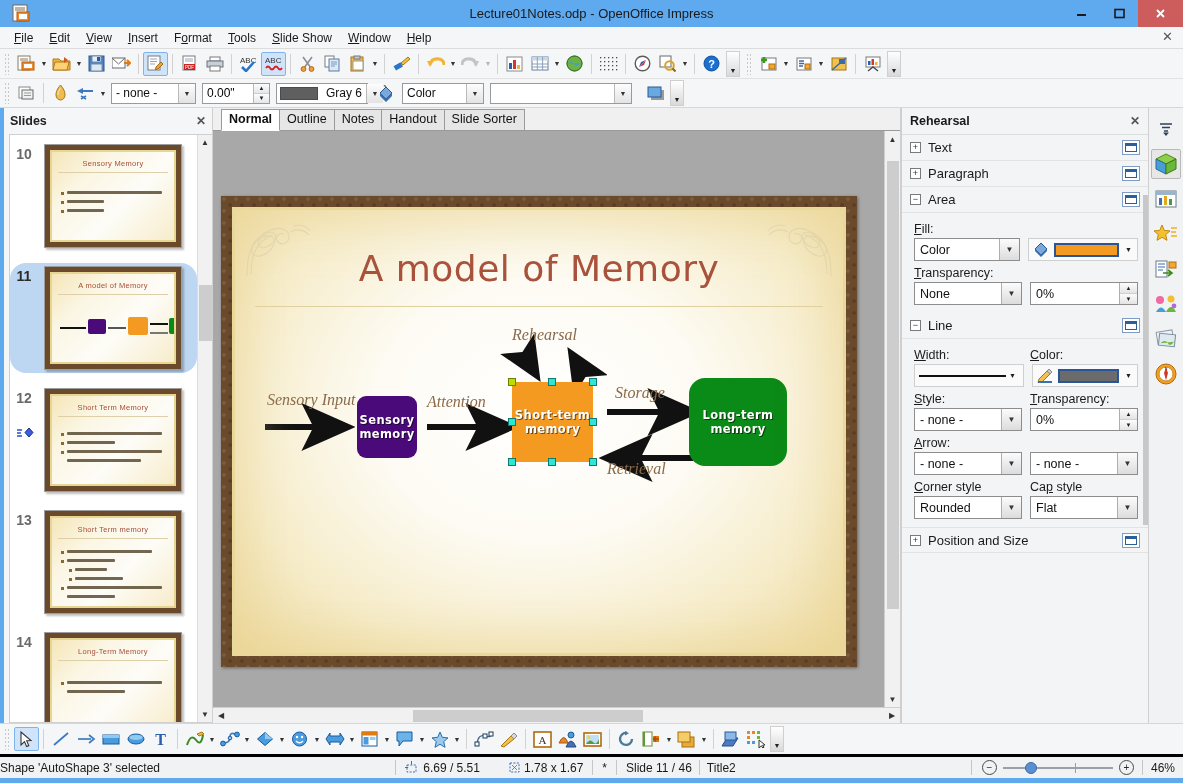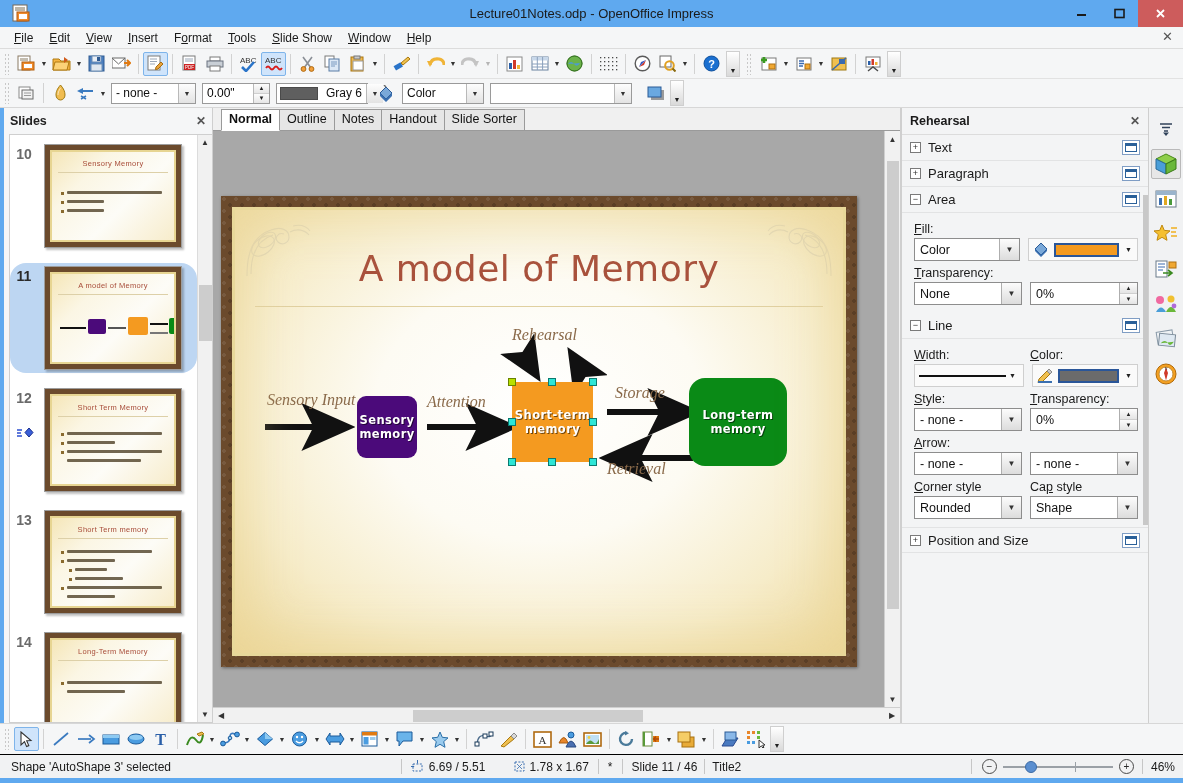--- a/index.html
+++ b/index.html
@@ -453,24 +453,24 @@
     height: 31px; flex: 0 0 31px;
     background: #f5f6f7;
     border-top: 1px solid #d7d7d7;
     display: flex; align-items: center;
   }
 
   
   .statusbar {
     height: 24px; flex: 0 0 24px;
     background: #f1f2f3;
-    border-top: 1px solid #000000;
+    border-top: 3px solid #000000;
     display: flex; align-items: center;
     font-size: 12px; color: #1a1a1a;
-    padding-left: 11px;
+    padding-left: 0;
   }
   .sb-sep { width:1px; height: 15px; background: #c6c6c6; margin: 0 9px; }
   .sb-zoom { margin-left: auto; display: flex; align-items: center; padding-right: 8px; gap: 6px;}
   .zslider { width: 110px; height: 14px; position: relative; }
   .zslider .track { position:absolute; top:6px; left:0; right:0; height:2px; background:#9aa0a6; }
   .zslider .tick { position:absolute; top:2px; left:72px; width:1px; height:10px; background:#9aa0a6; }
   .zslider .knob {
     position:absolute; top:1px; left:22px; width:12px; height:12px; border-radius:50%;
     background:#5b8fd0; border: 1px solid #3c6ba5;
   }
@@ -1270,21 +1270,21 @@
           <div class="row2c">
             <div class="fld-label"><u>C</u>orner style</div>
             <div class="fld-label">Ca<u>p</u> style</div>
           </div>
           <div class="row2c">
             <div class="pcombo">
               <span class="t">Rounded</span>
               <span class="b">▼</span>
             </div>
             <div class="pcombo">
-              <span class="t">Shape</span>
+              <span class="t">Flat</span>
               <span class="b">▼</span>
             </div>
           </div>
         </div>
 
         <div class="sec-head" style="border-top:1px solid #e2e3e4;">
           <span class="exp">+</span>
           <span>Position and Size</span>
           <span class="more">
               <i></i>

